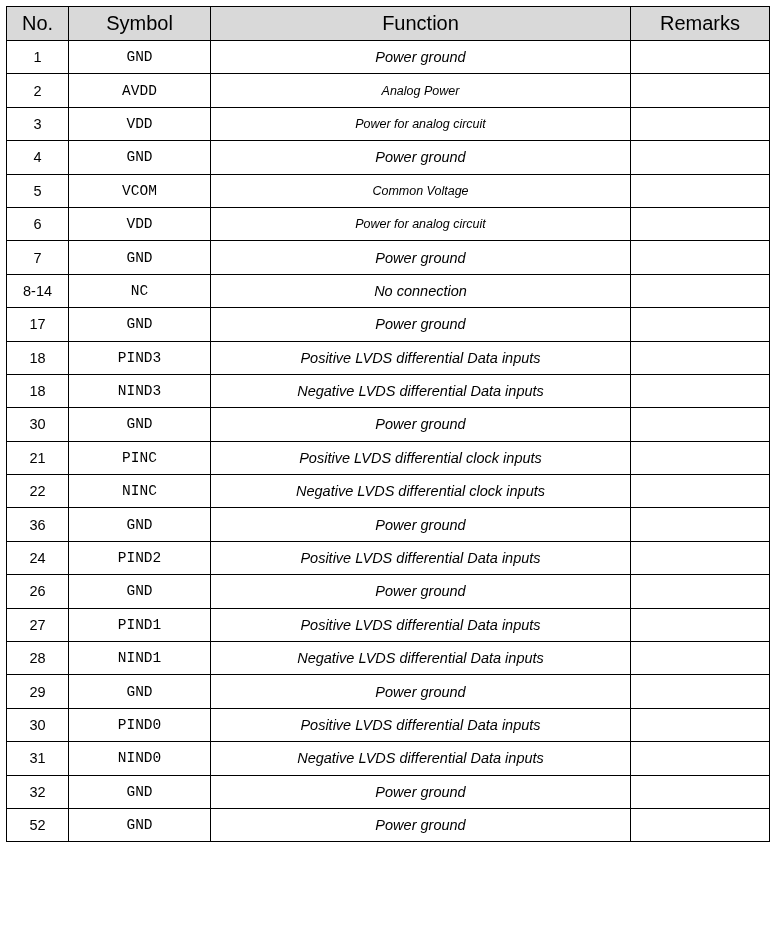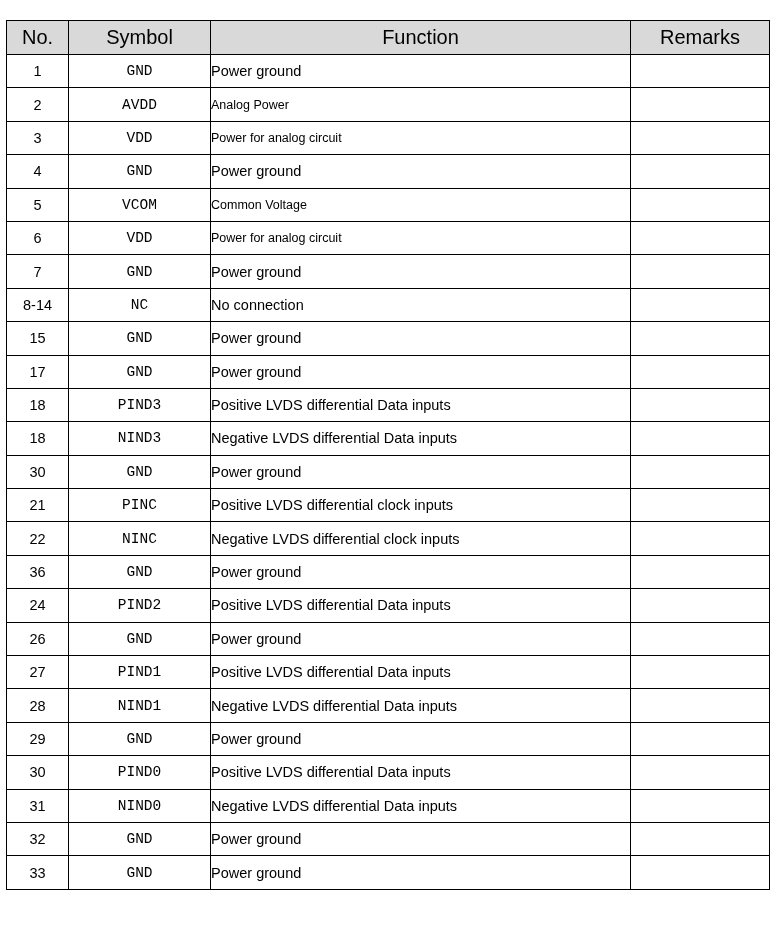--- a/index.html
+++ b/index.html
@@ -10,21 +10,21 @@
   body {
     width: 775px;
     height: 946px;
     font-family: "Liberation Sans", sans-serif;
     color: #000000;
   }
   .sheet {
     width: 670px;
     height: 946px;
     box-sizing: border-box;
-    padding: 20px 6px 6px 6px;
+    padding: 6px 6px 6px 6px;
   }
   table.pin-table {
     border-collapse: collapse;
     width: 763px;
     table-layout: fixed;
   }
   table.pin-table th,
   table.pin-table td {
     border: 1px solid #000000;
     padding: 0;
@@ -45,23 +45,24 @@
   td.no-cell {
     text-align: center;
     font-size: 14.5px;
   }
   td.sym-cell {
     text-align: center;
     font-size: 14.5px;
     font-family: Liberation Mono, monospace;
   }
   td.fn-cell {
-    text-align: left;
+    text-align: center;
     padding-left: 6px;
     font-size: 14.5px;
+    font-style: italic;
   }
   td.fn-cell.small {
     font-size: 12.5px;
   }
   td.rm-cell {
     text-align: center;
   }
   col.c-no { width: 62px; }
   col.c-sym { width: 142px; }
   col.c-fn { width: 420px; }
@@ -129,26 +130,20 @@
           <td class="fn-cell">Power ground</td>
           <td class="rm-cell"></td>
         </tr>
         <tr>
           <td class="no-cell">8-14</td>
           <td class="sym-cell">NC</td>
           <td class="fn-cell">No connection</td>
           <td class="rm-cell"></td>
         </tr>
         <tr>
-          <td class="no-cell">15</td>
-          <td class="sym-cell">GND</td>
-          <td class="fn-cell">Power ground</td>
-          <td class="rm-cell"></td>
-        </tr>
-        <tr>
           <td class="no-cell">17</td>
           <td class="sym-cell">GND</td>
           <td class="fn-cell">Power ground</td>
           <td class="rm-cell"></td>
         </tr>
         <tr>
           <td class="no-cell">18</td>
           <td class="sym-cell">PIND3</td>
           <td class="fn-cell">Positive LVDS differential Data inputs</td>
           <td class="rm-cell"></td>
@@ -225,20 +220,20 @@
           <td class="fn-cell">Negative LVDS differential Data inputs</td>
           <td class="rm-cell"></td>
         </tr>
         <tr>
           <td class="no-cell">32</td>
           <td class="sym-cell">GND</td>
           <td class="fn-cell">Power ground</td>
           <td class="rm-cell"></td>
         </tr>
         <tr>
-          <td class="no-cell">33</td>
+          <td class="no-cell">52</td>
           <td class="sym-cell">GND</td>
           <td class="fn-cell">Power ground</td>
           <td class="rm-cell"></td>
         </tr>
       </tbody>
   </table>
 </div>
 
 </body></html>

